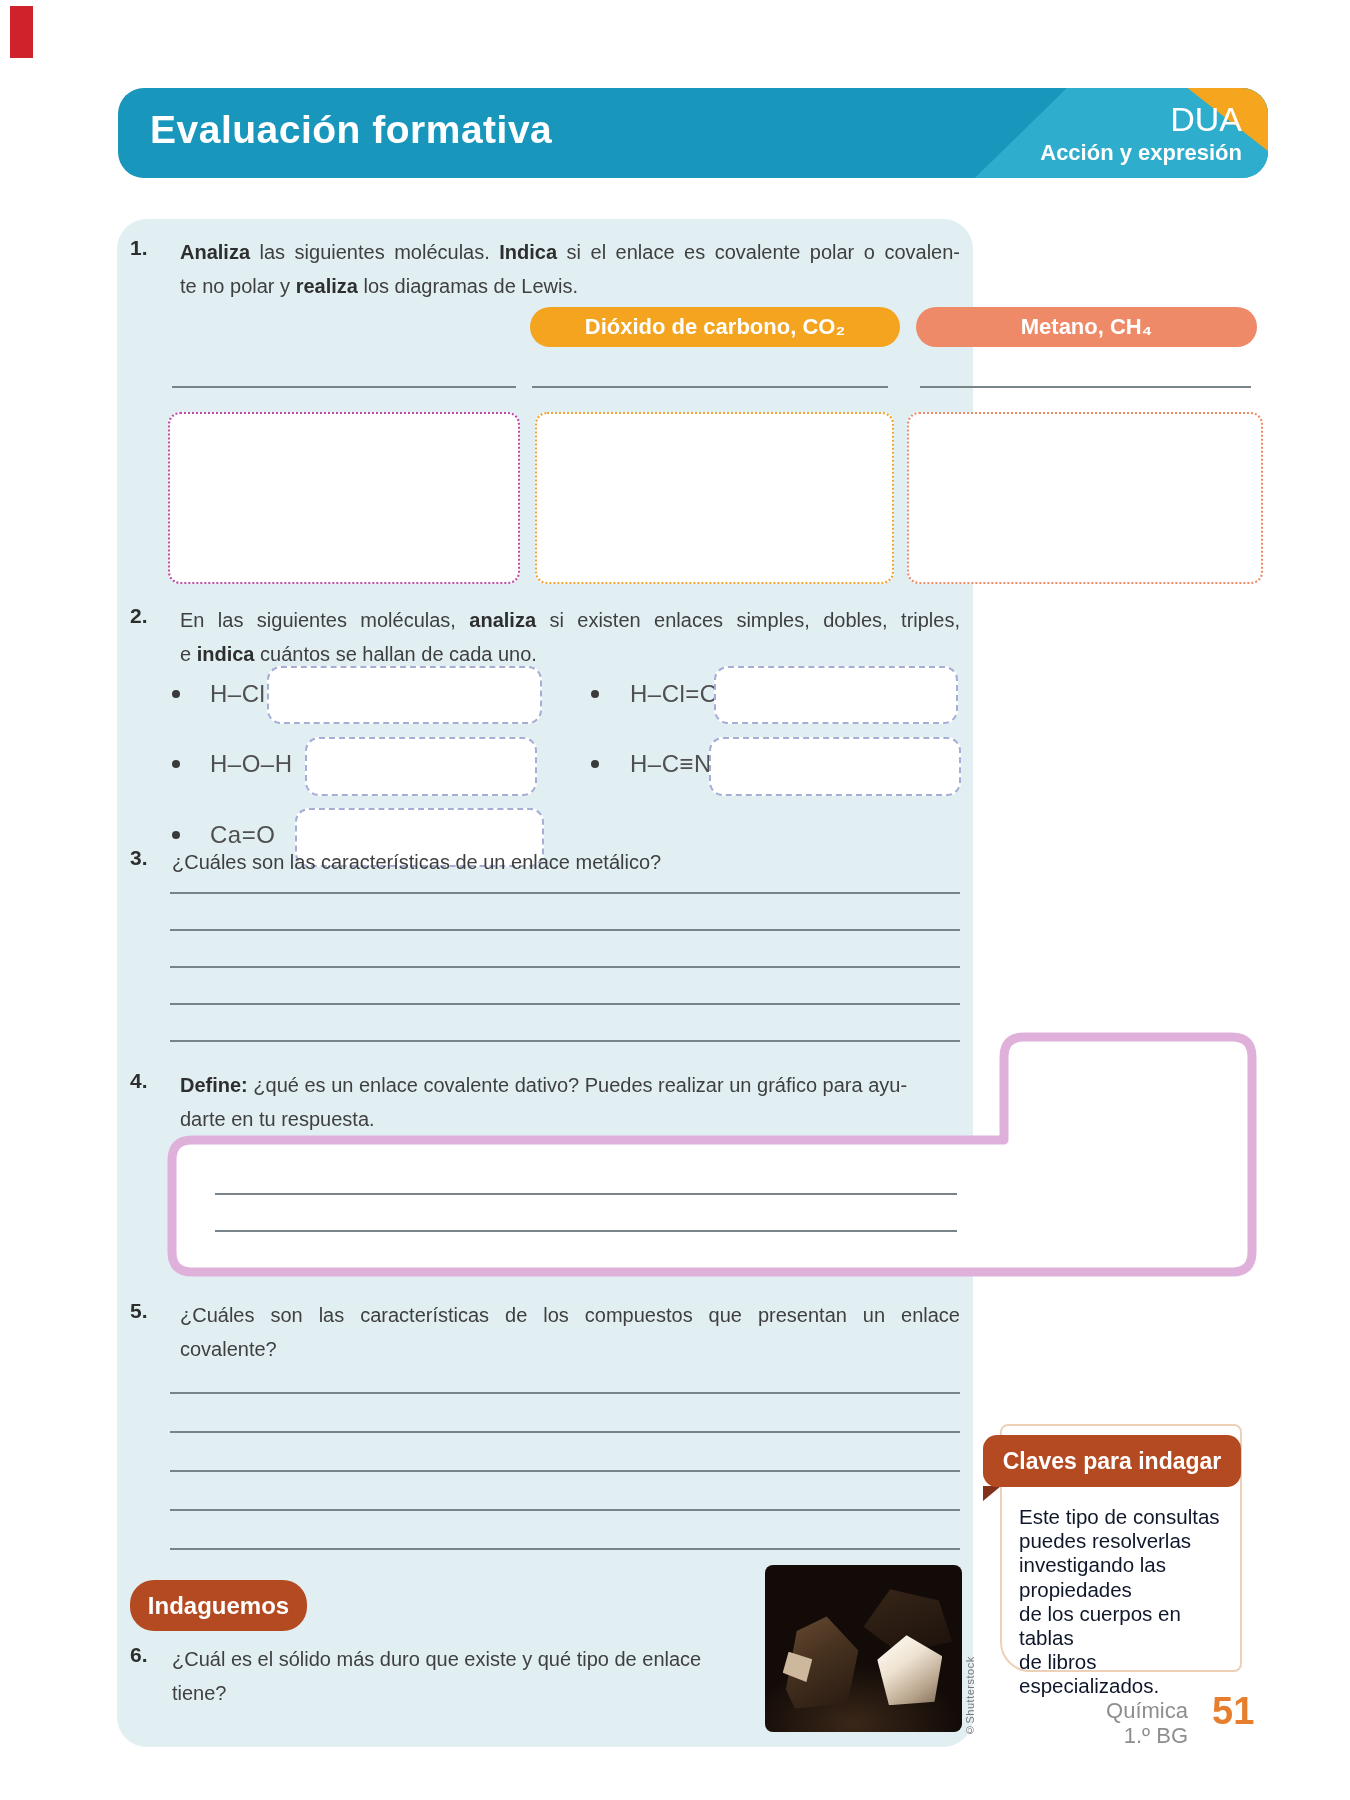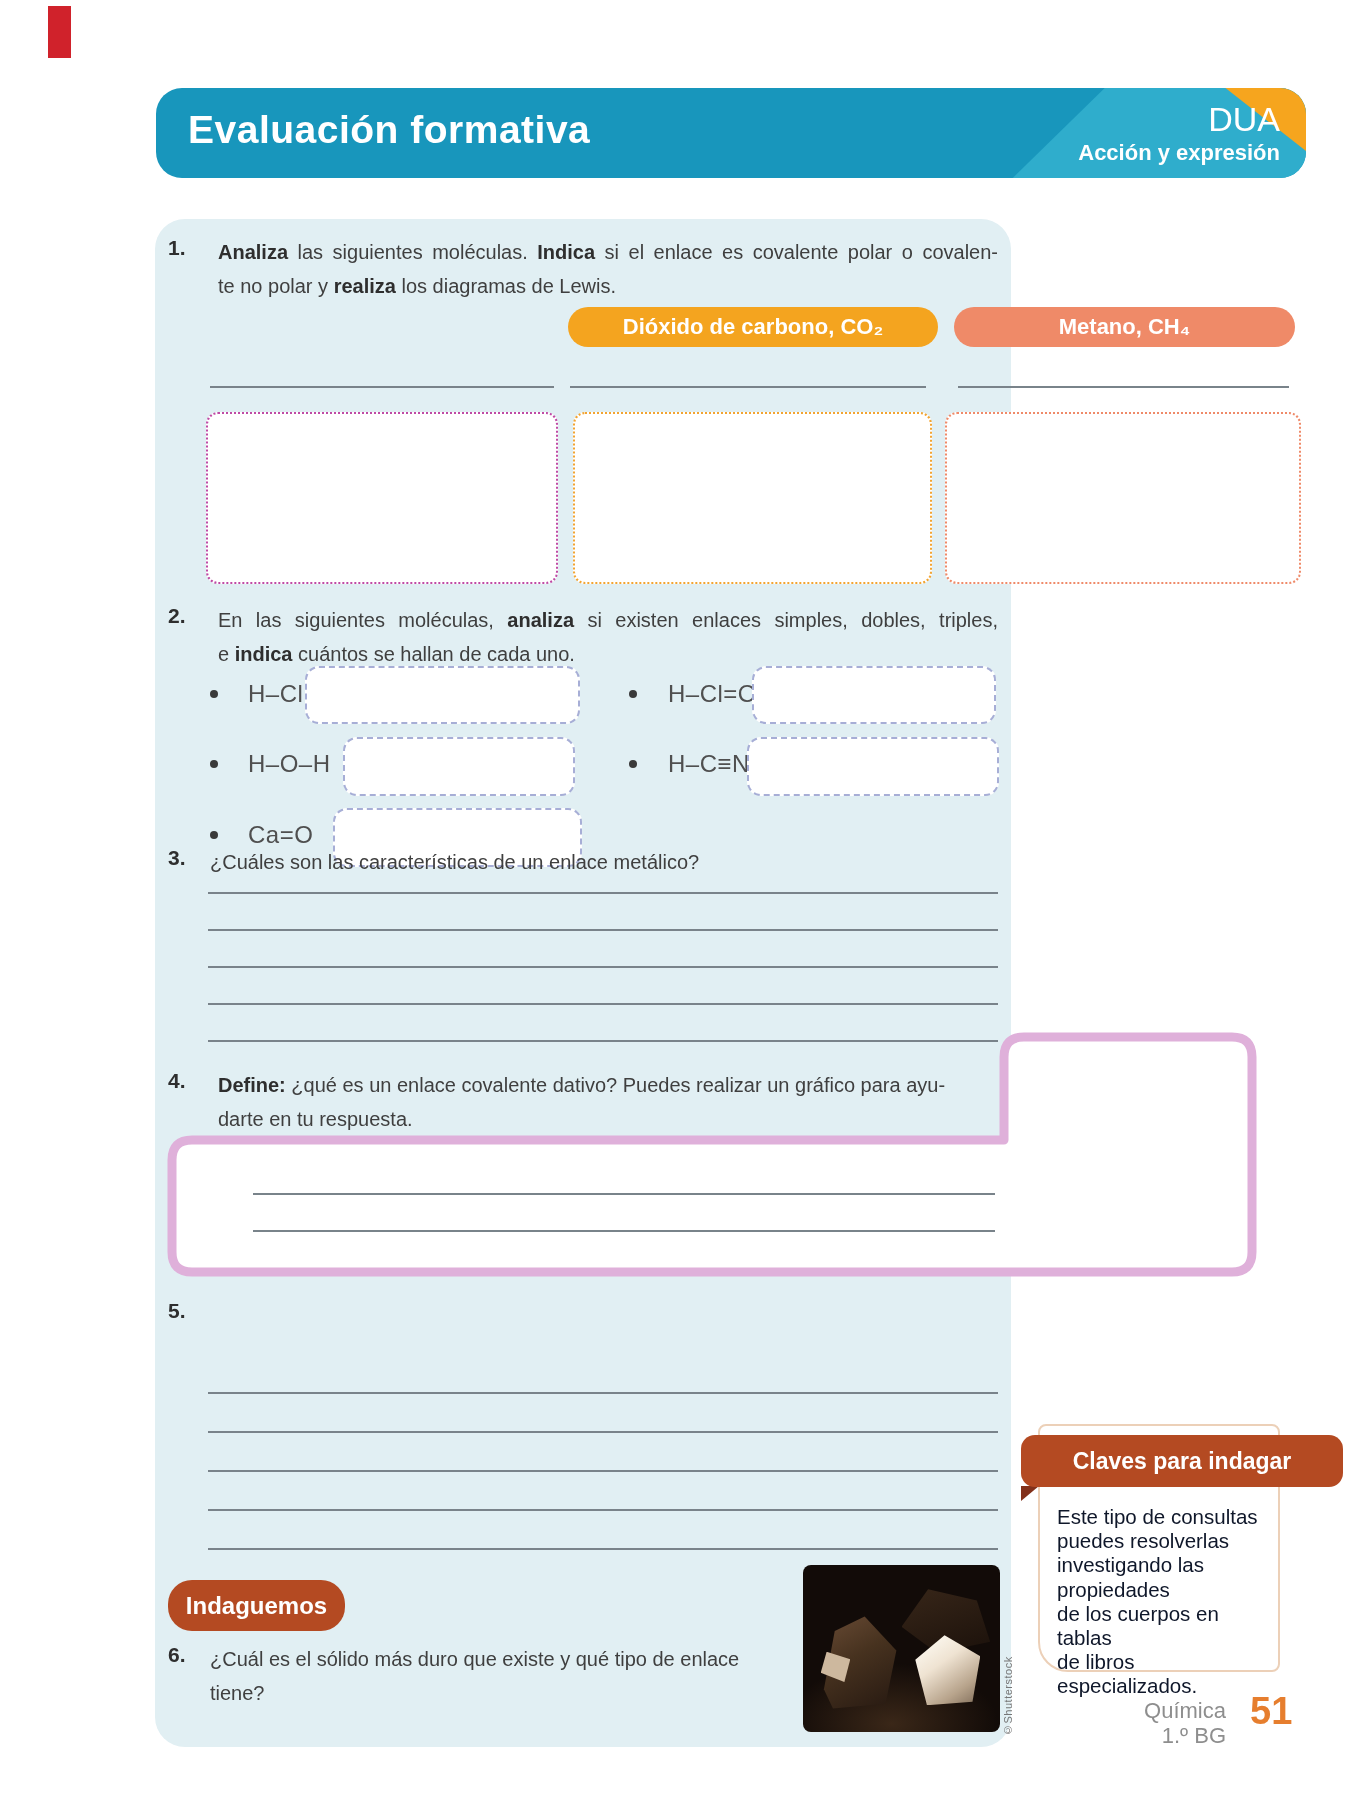--- a/index.html
+++ b/index.html
@@ -1,18 +1,18 @@
 <!DOCTYPE html>
 <html><head>
 <meta charset="utf-8">
 <style>
   html,body{margin:0;padding:0;background:#ffffff;}
   #canvas{position:relative;width:1350px;height:1800px;background:#ffffff;overflow:hidden;
           font-family:"Liberation Sans","DejaVu Sans",sans-serif;color:#3f3f3f;}
-  .abs{position:absolute;margin-left:38px;}
+  .abs{position:absolute;}
   
   .corner-mark{left:10px;top:6px;width:23px;height:52px;background:#d0222b;}
   
   .header{left:118px;top:88px;width:1150px;height:90px;background:#1896bc;border-radius:26px;overflow:hidden;}
   .header-light{position:absolute;inset:0;background:#2fadcc;clip-path:polygon(74.5% 100%,82.5% 0,100% 0,100% 100%);}
   .header-orange{position:absolute;inset:0;background:#f6a51e;clip-path:polygon(93% 0,100% 0,100% 70%);}
   .page-title{position:absolute;left:32px;top:20px;font-size:39px;font-weight:bold;color:#ffffff;letter-spacing:.5px;}
   .dua{position:absolute;right:26px;top:11px;text-align:center;color:#ffffff;line-height:1.2;}
   .dua .l1{font-size:34px;font-weight:normal;display:block;text-align:right;}
   .dua .l2{font-size:22px;font-weight:bold;display:block;}
@@ -40,21 +40,21 @@
   
   .abox{background:#ffffff;border:2px dashed #a7aed6;border-radius:14px;}
   .bullet{width:8px;height:8px;border-radius:50%;background:#3a3a3a;}
   .formula{font-size:24px;color:#4f4f4f;letter-spacing:.5px;white-space:nowrap;}
   
   .badge-rust{background:#b44a22;color:#fff;font-weight:bold;display:flex;align-items:center;justify-content:center;}
   .indaguemos{left:130px;top:1580px;width:177px;height:51px;border-radius:24px;font-size:24px;}
   
   .claves-card{left:1000px;top:1424px;width:238px;height:244px;background:#fff;
                border:2px solid #ecd0b8;border-radius:8px 8px 8px 30px;}
-  .claves-head{left:983px;top:1435px;width:322px;height:52px;border-radius:14px;font-size:23px;}
+  .claves-head{left:983px;top:1435px;width:258px;height:52px;border-radius:14px;font-size:23px;}
   .claves-notch{left:983px;top:1486px;width:0;height:0;border-top:15px solid #82301a;border-right:18px solid transparent;}
   .claves-body{left:1019px;top:1505px;width:212px;font-size:20.5px;line-height:24.2px;color:#0f172a;}
   .claves-body span{display:block;}
   
   .photo{left:765px;top:1565px;width:197px;height:167px;border-radius:8px;overflow:hidden;background:#120b08;}
   .photo .glow{position:absolute;inset:0;background:radial-gradient(90% 60% at 45% 95%,#3a2718 0%,rgba(20,12,8,0) 60%);}
   .photo .rock1{position:absolute;left:6%;top:28%;width:46%;height:58%;
      background:linear-gradient(150deg,#6e4f38 0%,#47321f 45%,#241710 100%);
      clip-path:polygon(10% 80%,22% 20%,55% 5%,90% 40%,78% 95%,20% 100%);}
   .photo .rock2{position:absolute;left:50%;top:10%;width:45%;height:45%;
@@ -149,20 +149,24 @@
 
   <div class="abs qnum" style="left:130px;top:1069px;">4.</div>
   <div class="abs qtext block" style="left:180px;top:1068px;">
     <div><span class="b">Define:</span><span> ¿qué es un enlace covalente dativo? Puedes realizar un gráfico para ayu-</span></div>
     <div>darte en tu respuesta.</div>
   </div>
   <div class="abs line" style="left:215px;top:1193px;width:742px;z-index:3;"></div>
   <div class="abs line" style="left:215px;top:1230px;width:742px;z-index:3;"></div>
 
   <div class="abs qnum" style="left:130px;top:1299px;">5.</div>
+  <div class="abs qtext block" style="left:180px;top:1298px;">
+    <div class="just">¿Cuáles son las características de los compuestos que presentan un enlace</div>
+    <div>covalente?</div>
+  </div>
   <div class="abs line" style="left:170px;top:1392px;width:790px;"></div>
   <div class="abs line" style="left:170px;top:1431px;width:790px;"></div>
   <div class="abs line" style="left:170px;top:1470px;width:790px;"></div>
   <div class="abs line" style="left:170px;top:1509px;width:790px;"></div>
   <div class="abs line" style="left:170px;top:1548px;width:790px;"></div>
 
   <div class="abs badge-rust indaguemos">Indaguemos</div>
 
   <div class="abs qnum" style="left:130px;top:1643px;">6.</div>
   <div class="abs qtext" style="left:172px;top:1642px;width:600px;">

